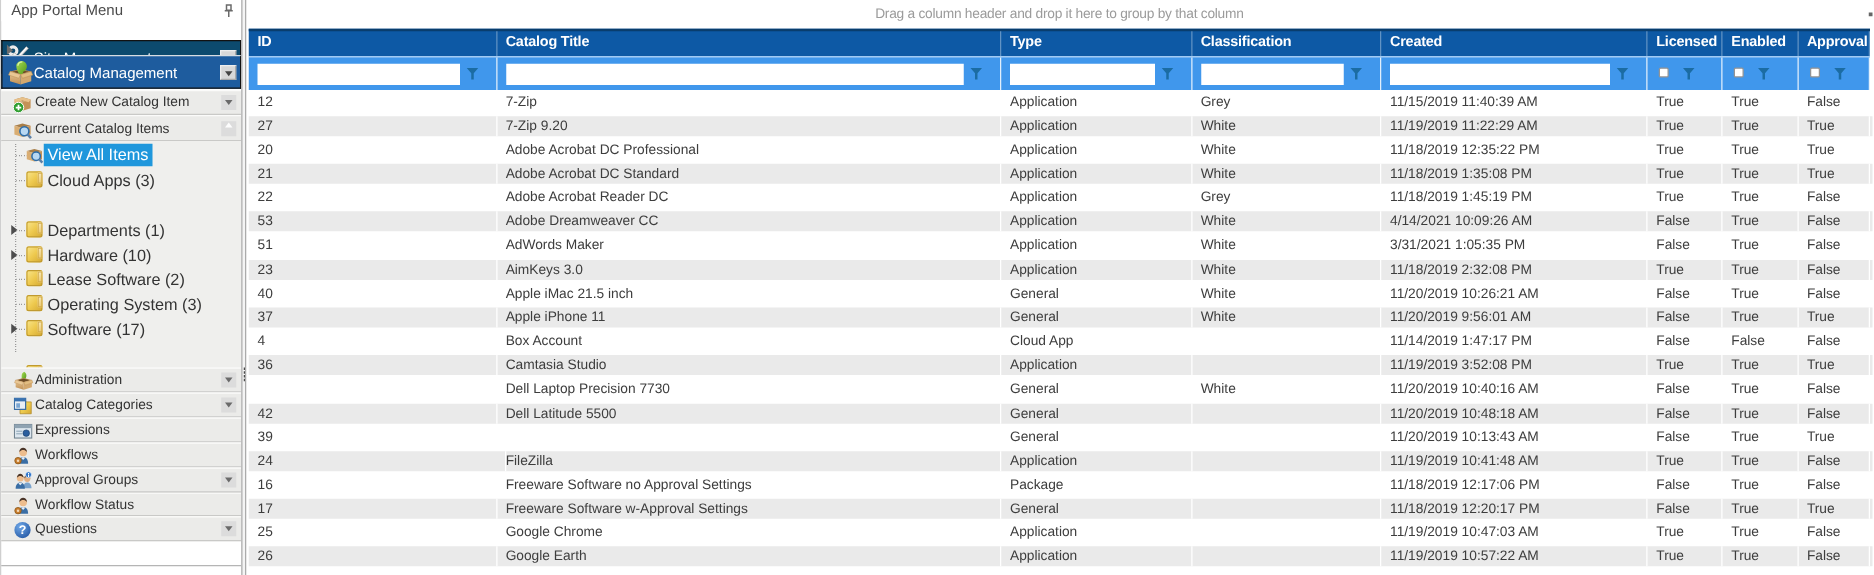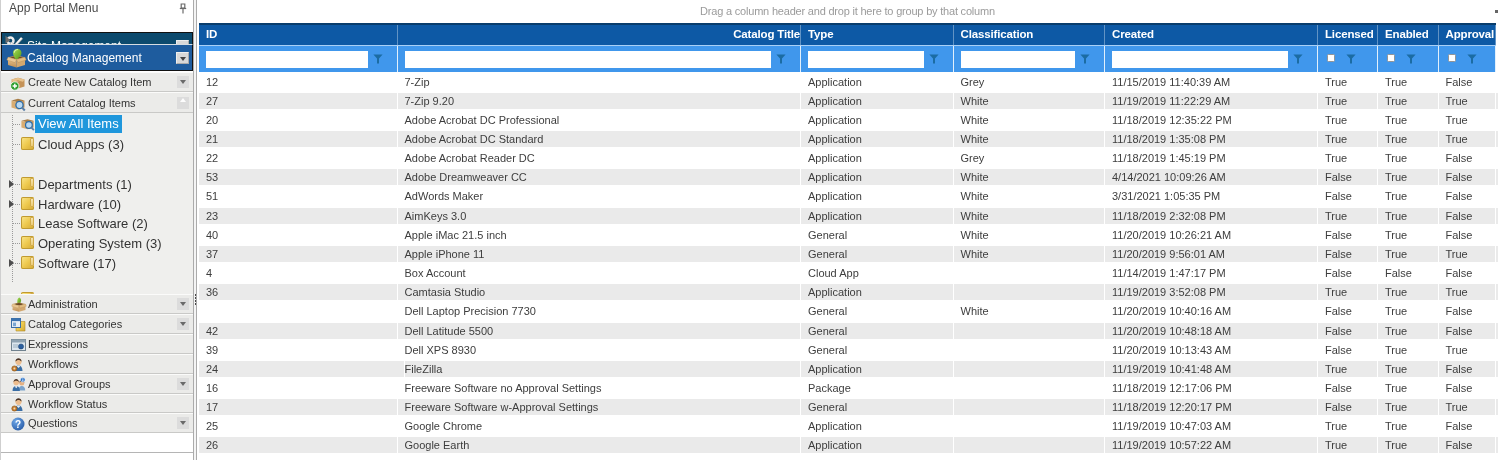--- a/index.html
+++ b/index.html
@@ -321,21 +321,21 @@
   <div class="dot" style="top:297px;"></div>
   <div class="dot" style="top:300px;"></div>
   <div class="dot" style="top:303px;"></div>
 </div>
 
 <div id="grid">
   <div style="position:absolute;left:1296px;top:10px;width:3px;height:3px;background:#666;"></div>
   <div id="dragbar">Drag a column header and drop it here to group by that column</div>
   <div id="hdr">
         <div class="hcell" style="left: 0px; width: 198.5px;">ID</div>
-        <div class="hcell" style="left: 198.5px; width: 403.5px; text-align: right;">Catalog Title</div>
+        <div class="hcell" style="left: 198.5px; width: 403.5px;">Catalog Title</div>
         <div class="hcell" style="left: 602px; width: 152.5px;">Type</div>
         <div class="hcell" style="left: 906px; width: 213px;">Created</div>
         <div class="hcell" style="left: 754.5px; width: 151.5px;">Classification</div>
         <div class="hcell" style="left: 1119px; width: 60px;">Licensed</div>
         <div class="hcell" style="left: 1179px; width: 60.5px;">Enabled</div>
         <div class="hcell" style="left: 1239.5px; width: 57.5px;">Approval</div>
       </div>
   <div id="filter">
         <div class="fcell" style="left: 0px; width: 198.5px;">
           <span class="finput" style="width:161.5px"></span>
@@ -536,21 +536,20 @@
           <div class="c" style="left:602px;width:152.5px">General</div>
           <div class="c" style="left:754.5px;width:151.5px"></div>
           <div class="c" style="left:906px;width:213px">11/20/2019 10:48:18 AM</div>
           <div class="c" style="left:1119px;width:60px">False</div>
           <div class="c" style="left:1179px;width:60.5px">True</div>
           <div class="c" style="left:1239.5px;width:57.5px">False</div>
         </div>
         <div class="r">
           <div class="band"></div>
           <div class="c" style="left:0px;width:198.5px">39</div>
-          <div class="c" style="left:198.5px;width:403.5px">Dell XPS 8930</div>
           <div class="c" style="left:602px;width:152.5px">General</div>
           <div class="c" style="left:754.5px;width:151.5px"></div>
           <div class="c" style="left:906px;width:213px">11/20/2019 10:13:43 AM</div>
           <div class="c" style="left:1119px;width:60px">False</div>
           <div class="c" style="left:1179px;width:60.5px">True</div>
           <div class="c" style="left:1239.5px;width:57.5px">True</div>
         </div>
         <div class="r g">
           <div class="band"></div>
           <div class="c" style="left:0px;width:206px">24</div>

